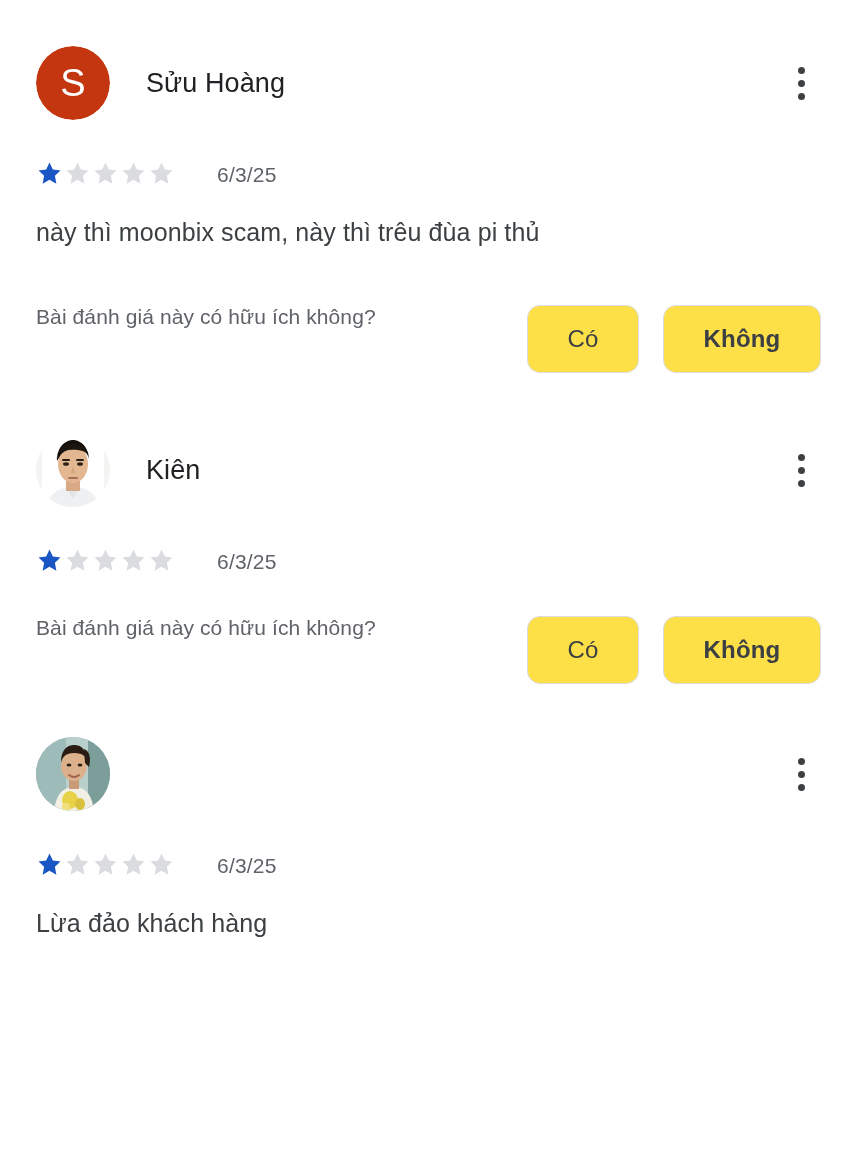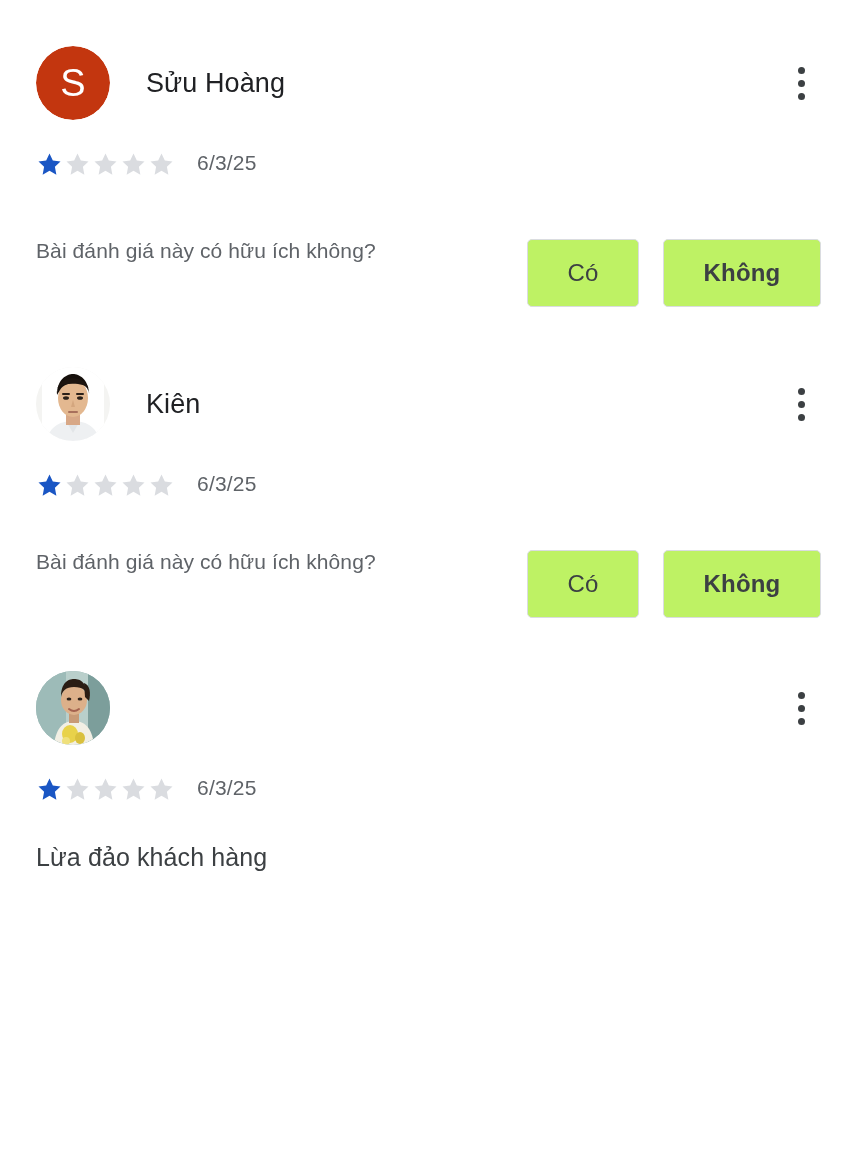--- a/index.html
+++ b/index.html
@@ -88,22 +88,23 @@
   .overflow-menu .dot {
     width: 7px;
     height: 7px;
     border-radius: 50%;
     background: #3c4043;
   }
 
   
   .rating-row {
     display: flex;
-    align-items: flex-start;
+    align-items: flex-end;
     height: 36px;
+    gap: 20px;
   }
 
   .stars { display: flex; align-items: center; gap: 1px; }
 
   .star {
     width: 27px;
     height: 27px;
     display: block;
   }
 
@@ -137,22 +138,22 @@
 
   .helpful-buttons {
     margin-left: auto;
     display: flex;
     align-items: center;
     gap: 24px;
   }
 
   .helpful-btn {
     border: 1px solid #dadce0;
-    border-radius: 5px;
-    background: #bef264;
+    border-radius: 13px;
+    background: #fde047;
     color: #3c4043;
     font-family: "Liberation Sans", sans-serif;
     font-size: 24px;
     height: 68px;
     min-width: 112px;
     padding: 12px 24px;
     cursor: pointer;
     letter-spacing: .2px;
   }
   .helpful-btn.wide { min-width: 158px; font-weight: bold; }
@@ -189,20 +190,21 @@
           <svg viewBox="0 0 24 24" class="star">
             <path d="M12 2.2 L14.95 8.55 L21.8 9.4 L16.8 14.1 L18.1 21 L12 17.6 L5.9 21 L7.2 14.1 L2.2 9.4 L9.05 8.55 Z" fill="#dadce0"></path>
           </svg>
           <svg viewBox="0 0 24 24" class="star">
             <path d="M12 2.2 L14.95 8.55 L21.8 9.4 L16.8 14.1 L18.1 21 L12 17.6 L5.9 21 L7.2 14.1 L2.2 9.4 L9.05 8.55 Z" fill="#dadce0"></path>
           </svg>
         </div>
       <div class="review-date">6/3/25</div>
     </div>
 
+    <div class="review-text" style="margin-top:24px;">này thì moonbix scam, này thì trêu đùa pi thủ</div>
 
     <div class="helpful-row" style="margin-top:52px;">
       <div class="helpful-question">Bài đánh giá này có hữu ích không?</div>
       <div class="helpful-buttons">
         <button class="helpful-btn">Có</button>
         <button class="helpful-btn wide">Không</button>
       </div>
     </div>
   </div>
 

